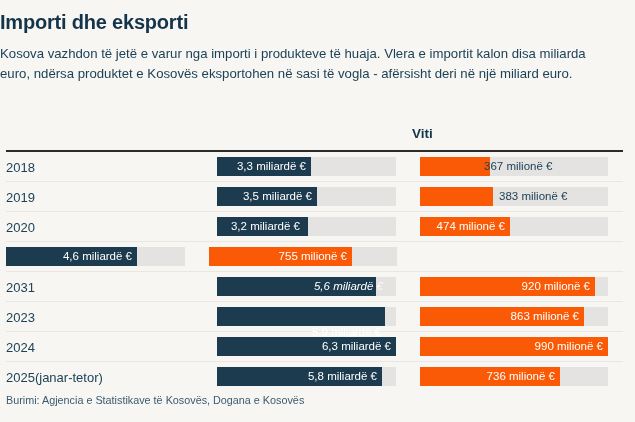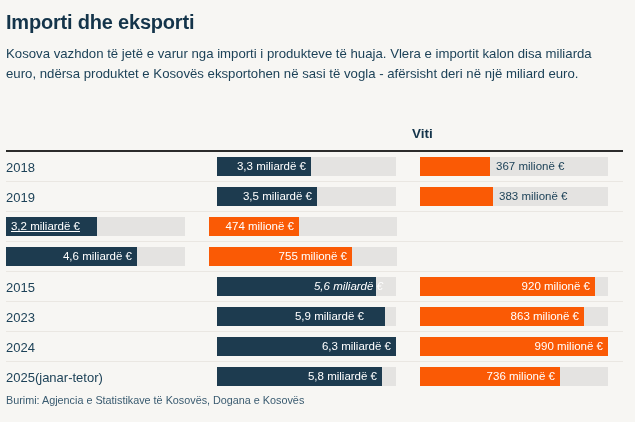--- a/index.html
+++ b/index.html
@@ -13,21 +13,21 @@
     background: #f7f6f3;
     font-family: "Liberation Sans", sans-serif;
     color: #14344a;
     overflow: hidden;
   }
   .page {
     position: relative;
     width: 635px;
     height: 422px;
     box-sizing: border-box;
-    padding: 0 6px;
+    padding: 0 0;
   }
 
   
   .chart-title {
     margin: 0;
     padding-top: 9px;
     font-size: 20px;
     line-height: 26px;
     font-weight: bold;
     letter-spacing: -0.2px;
@@ -162,44 +162,45 @@
           <div class="col-year"><span class="year-cell">2018</span></div>
           <div class="col-import">
             <div class="bar-track">
               <div class="bar-fill import-fill" style="width: 94px;"></div>
               <span class="bar-label inside" style="right: 90px;">3,3 miliardë €</span>
             </div>
           </div>
           <div class="col-export">
             <div class="bar-track export-track">
               <div class="bar-fill export-fill" style="width: 70px;"></div>
-              <span class="bar-label outside" style="left: 76px;">367 milionë €</span>
+              <span class="bar-label outside" style="left: 64px;">367 milionë €</span>
             </div>
           </div>
         </div>
         <div class="row">
           <div class="col-year"><span class="year-cell">2019</span></div>
           <div class="col-import">
             <div class="bar-track">
               <div class="bar-fill import-fill" style="width: 100px;"></div>
               <span class="bar-label inside" style="right: 84px;">3,5 miliardë €</span>
             </div>
           </div>
           <div class="col-export">
             <div class="bar-track export-track">
               <div class="bar-fill export-fill" style="width: 73px;"></div>
               <span class="bar-label outside" style="left: 79px;">383 milionë €</span>
             </div>
           </div>
         </div>
         <div class="row">
+          <div class="col-year"><span class="year-cell">2020</span></div>
           <div class="col-import">
             <div class="bar-track">
               <div class="bar-fill import-fill" style="width: 91px;"></div>
-              <span class="bar-label inside" style="right: 105px; text-decoration: underline;">3,2 miliardë €</span>
+              <span class="bar-label inside" style="right: 96px;">3,2 miliardë €</span>
             </div>
           </div>
           <div class="col-export">
             <div class="bar-track export-track">
               <div class="bar-fill export-fill" style="width: 90px;"></div>
               <span class="bar-label inside" style="right: 103px;">474 milionë €</span>
             </div>
           </div>
         </div>
         <div class="row">
@@ -210,40 +211,40 @@
             </div>
           </div>
           <div class="col-export">
             <div class="bar-track export-track">
               <div class="bar-fill export-fill" style="width: 143px;"></div>
               <span class="bar-label inside" style="right: 50px;">755 milionë €</span>
             </div>
           </div>
         </div>
         <div class="row">
-          <div class="col-year"><span class="year-cell">2015</span></div>
+          <div class="col-year"><span class="year-cell">2031</span></div>
           <div class="col-import">
             <div class="bar-track">
               <div class="bar-fill import-fill" style="width: 159px;"></div>
               <span class="bar-label inside" style="right: 13px; font-style: italic;">5,6 miliardë €</span>
             </div>
           </div>
           <div class="col-export">
             <div class="bar-track export-track">
               <div class="bar-fill export-fill" style="width: 175px;"></div>
               <span class="bar-label inside" style="right: 18px;">920 milionë €</span>
             </div>
           </div>
         </div>
         <div class="row">
           <div class="col-year"><span class="year-cell">2023</span></div>
           <div class="col-import">
             <div class="bar-track">
               <div class="bar-fill import-fill" style="width: 168px;"></div>
-              <span class="bar-label inside" style="right: 32px;">5,9 miliardë €</span>
+              <span class="bar-label inside" style="right: 15px; margin-top: 16px;">5,9 miliardë €</span>
             </div>
           </div>
           <div class="col-export">
             <div class="bar-track export-track">
               <div class="bar-fill export-fill" style="width: 164px;"></div>
               <span class="bar-label inside" style="right: 29px;">863 milionë €</span>
             </div>
           </div>
         </div>
         <div class="row">

